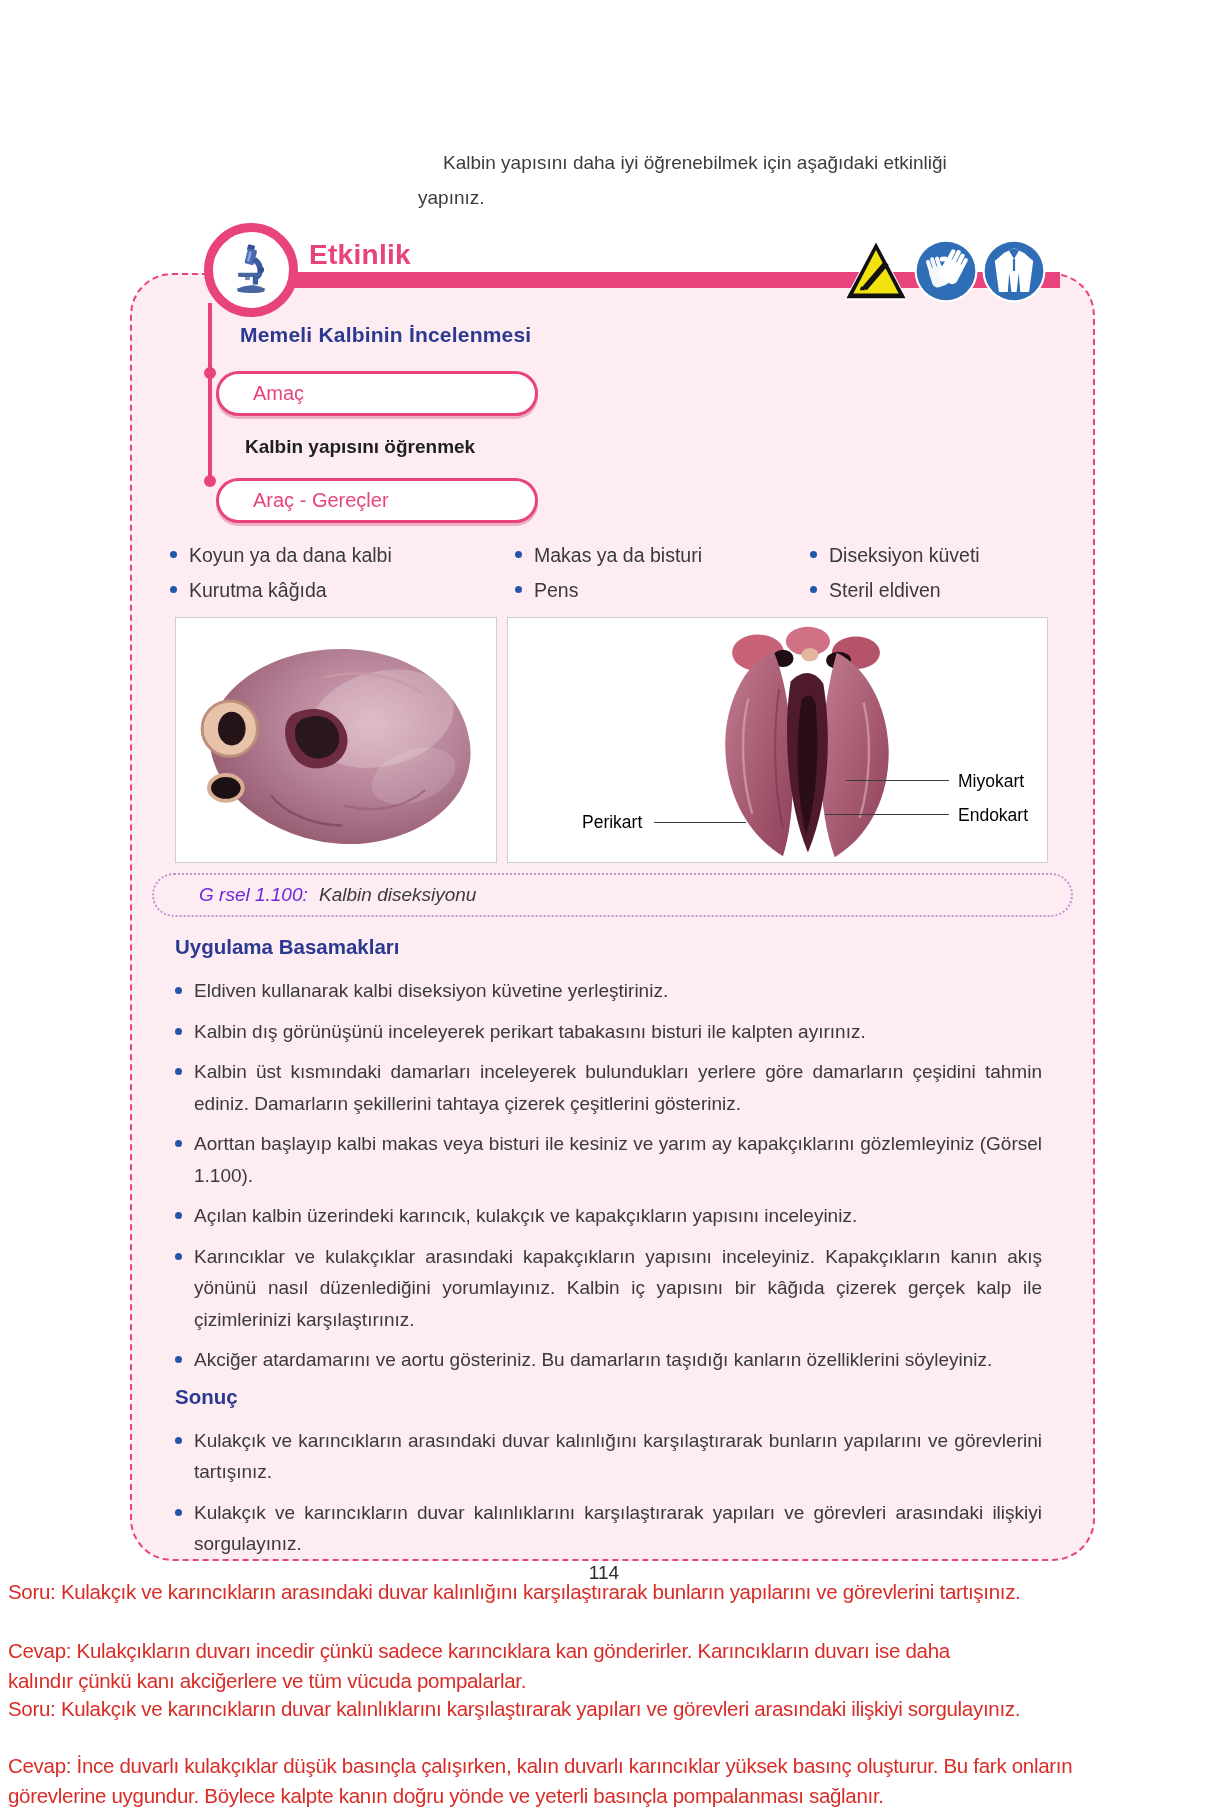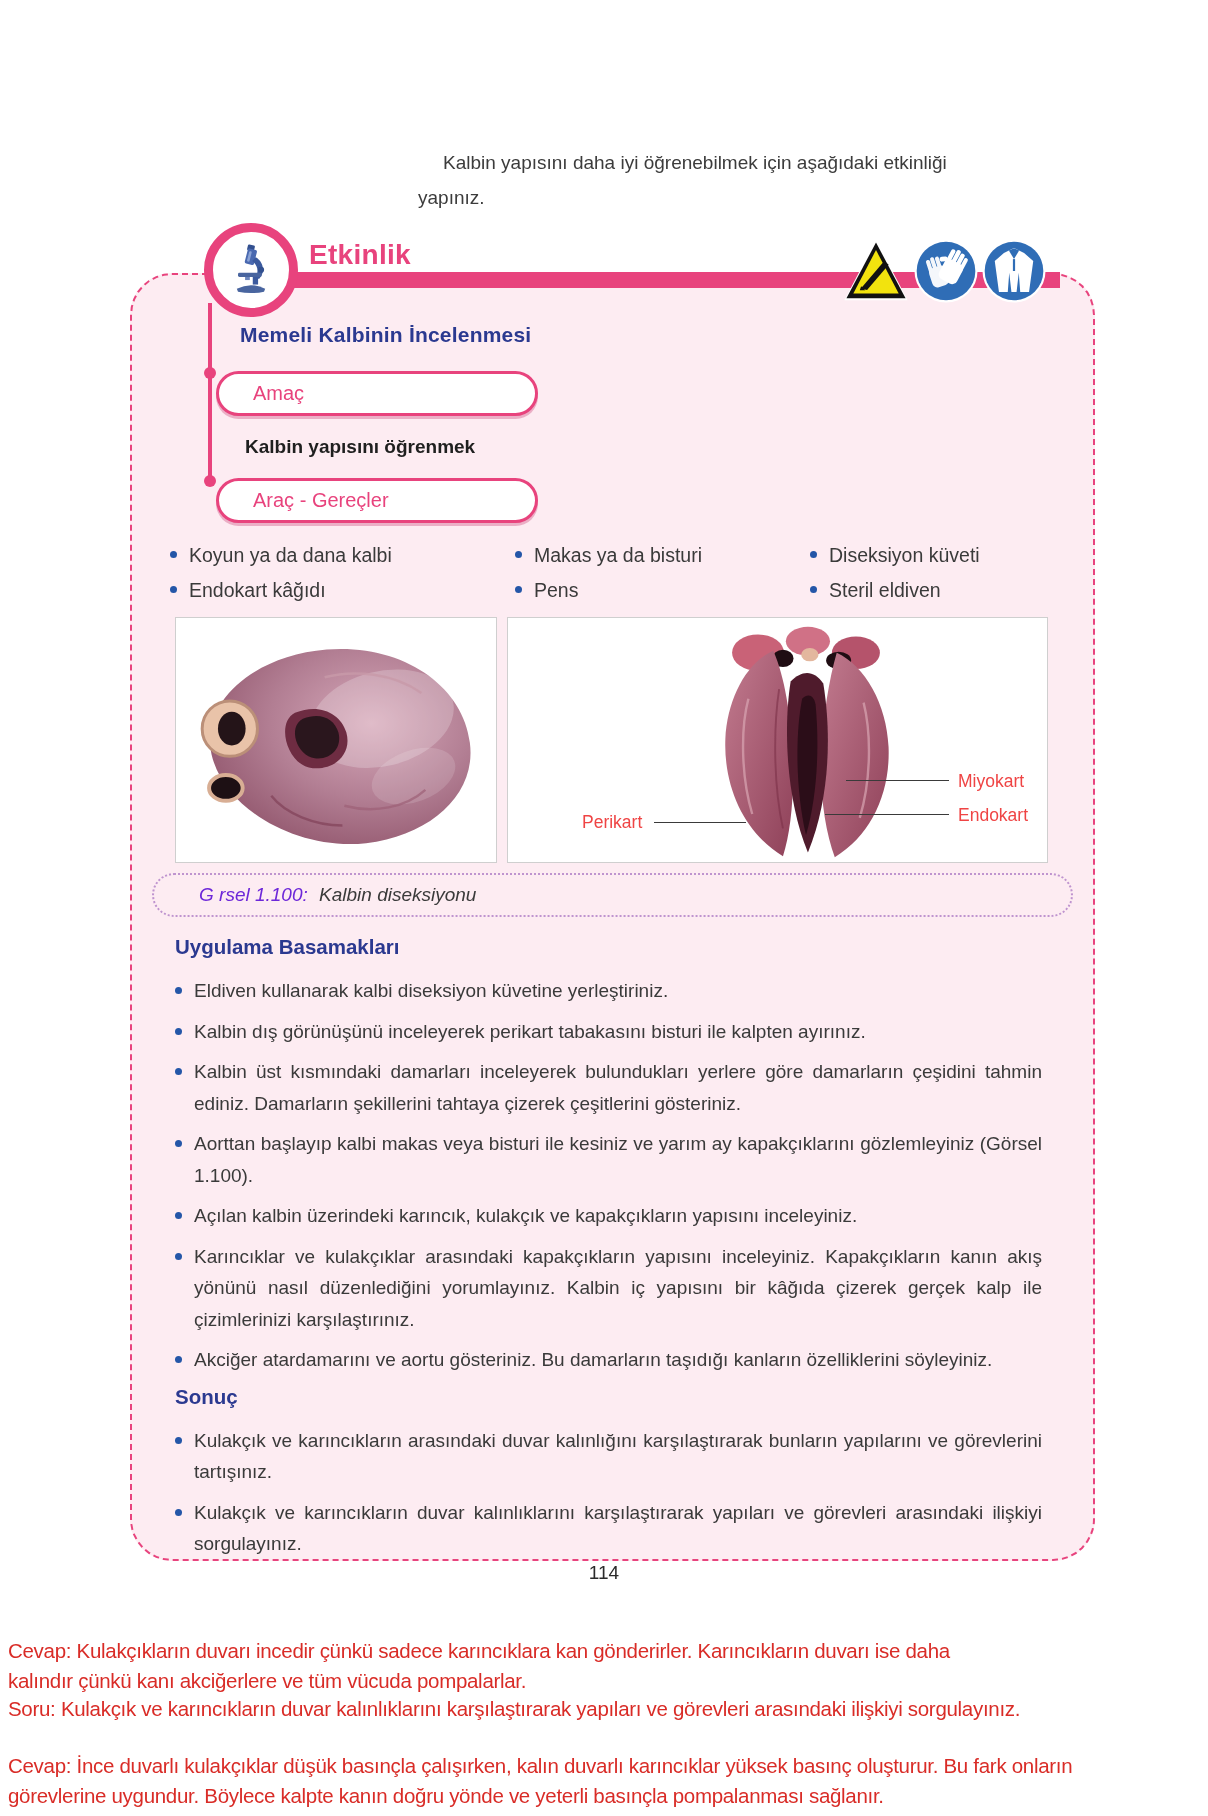--- a/index.html
+++ b/index.html
@@ -50,21 +50,21 @@
   .materials { margin-top:17px; margin-left:-5px; display:grid;
     grid-template-columns:345px 295px auto; row-gap:5px; }
   .mat-item { display:flex; align-items:flex-start; font-size:19.5px; line-height:30px; color:#3a3a3a; }
   .bullet-dot { flex:0 0 auto; width:7px; height:7px; border-radius:50%; background:#2456a8;
     margin:11px 12px 0 0; }
 
   .figures { margin-top:12px; display:flex; }
   .figbox { background:#ffffff; border:1.5px solid #cfcfcf; position:relative; height:246px; }
   .figbox.left { width:322px; margin-right:10px; }
   .figbox.right { flex:1; }
-  .fig-label { position:absolute; font-size:17.5px; color:#ef4444; white-space:nowrap; }
+  .fig-label { position:absolute; font-size:17.5px; color:#000000; white-space:nowrap; }
   .leader { position:absolute; border-top:1.6px solid #3a3a3a; }
 
   .caption-box { margin-top:10px; margin-left:-23px; width:921px; height:44px;
     border:2px dotted #bf94cf; border-radius:22px; display:flex; align-items:center; }
   .caption-box .cap-inner { margin-left:45px; font-size:19px; font-style:italic; }
   .cap-num { color:#6d28d9; font-weight:normal; }
   .cap-text { color:#3a3a3a; margin-left:6px;margin-top:6px; }
 
   .section-h { margin-top:18px; font-size:20.5px; font-weight:bold; color:#2b3990; }
   .section-h.sonuc { margin-top:4px; }
@@ -183,21 +183,21 @@
         <div class="mat-item">
         <span class="bullet-dot"></span>
         <span>Makas ya da bisturi</span>
       </div>
         <div class="mat-item">
         <span class="bullet-dot"></span>
         <span>Diseksiyon küveti</span>
       </div>
         <div class="mat-item">
         <span class="bullet-dot"></span>
-        <span>Endokart kâğıdı</span>
+        <span>Kurutma kâğıda</span>
       </div>
         <div class="mat-item">
         <span class="bullet-dot"></span>
         <span>Pens</span>
       </div>
         <div class="mat-item">
         <span class="bullet-dot"></span>
         <span>Steril eldiven</span>
       </div>
       </div>
@@ -303,17 +303,18 @@
         <span class="step-text">Kulakçık ve karıncıkların arasındaki duvar kalınlığını karşılaştırarak bunların yapılarını ve görevlerini tartışınız.</span>
       </li>
         <li>
         <span class="bullet-dot"></span>
         <span class="step-text">Kulakçık ve karıncıkların duvar kalınlıklarını karşılaştırarak yapıları ve görevleri arasındaki ilişkiyi sorgulayınız.</span>
       </li>
       </ul>
   </div>
 
   <div class="page-num">114</div>
+  <p class="ann q1">Soru: Kulakçık ve karıncıkların arasındaki duvar kalınlığını karşılaştırarak bunların yapılarını ve görevlerini tartışınız.</p>
   <p class="ann a1">Cevap: Kulakçıkların duvarı incedir çünkü sadece karıncıklara kan gönderirler. Karıncıkların duvarı ise daha kalındır çünkü kanı akciğerlere ve tüm vücuda pompalarlar.</p>
   <p class="ann q2">Soru: Kulakçık ve karıncıkların duvar kalınlıklarını karşılaştırarak yapıları ve görevleri arasındaki ilişkiyi sorgulayınız.</p>
   <p class="ann a2">Cevap: İnce duvarlı kulakçıklar düşük basınçla çalışırken, kalın duvarlı karıncıklar yüksek basınç oluşturur. Bu fark onların görevlerine uygundur. Böylece kalpte kanın doğru yönde ve yeterli basınçla pompalanması sağlanır.</p>
 
 </div>
 
 </body></html>

